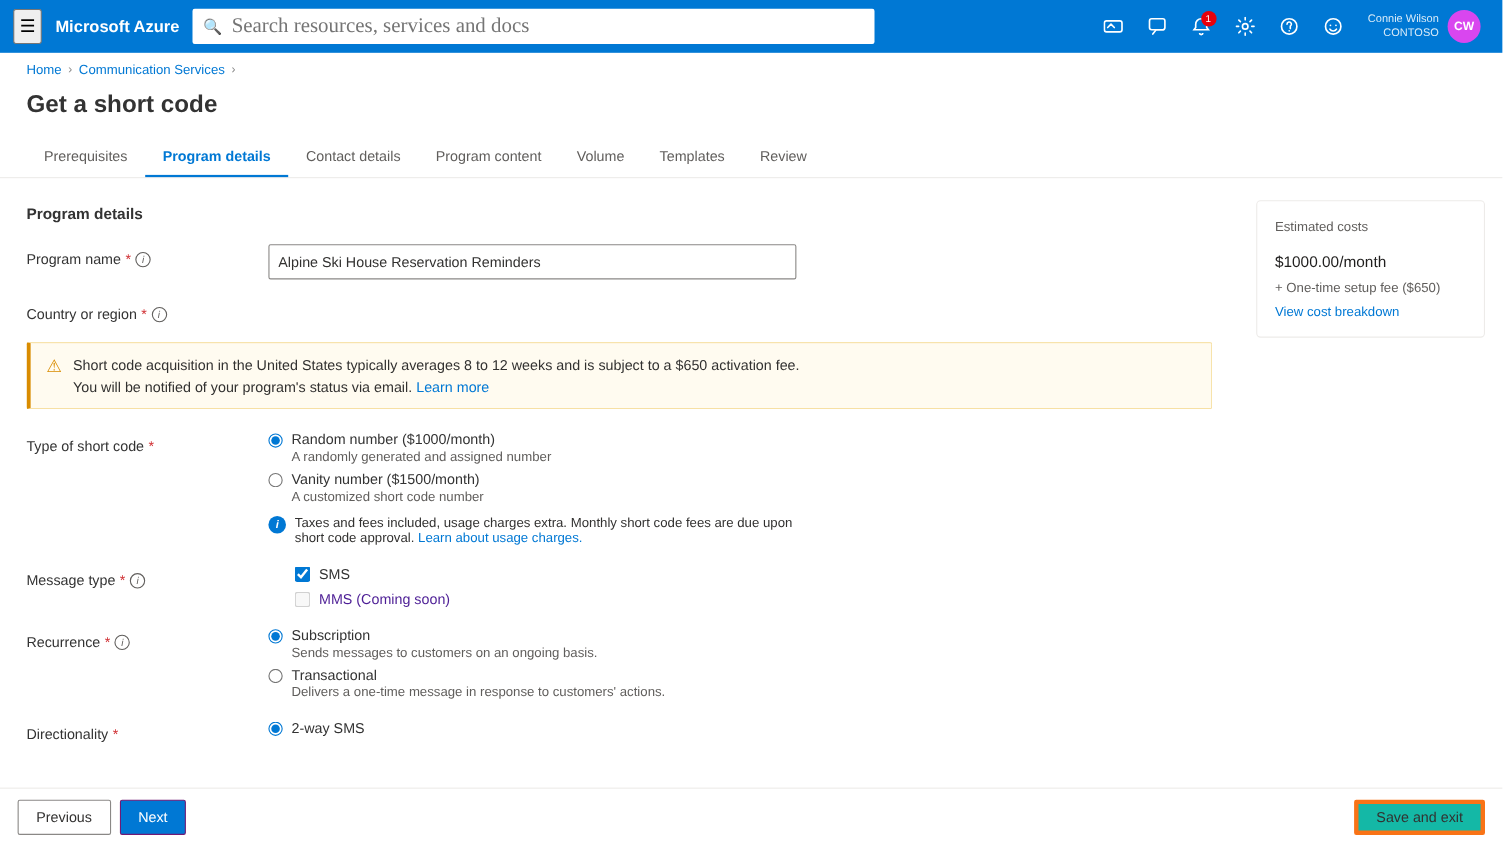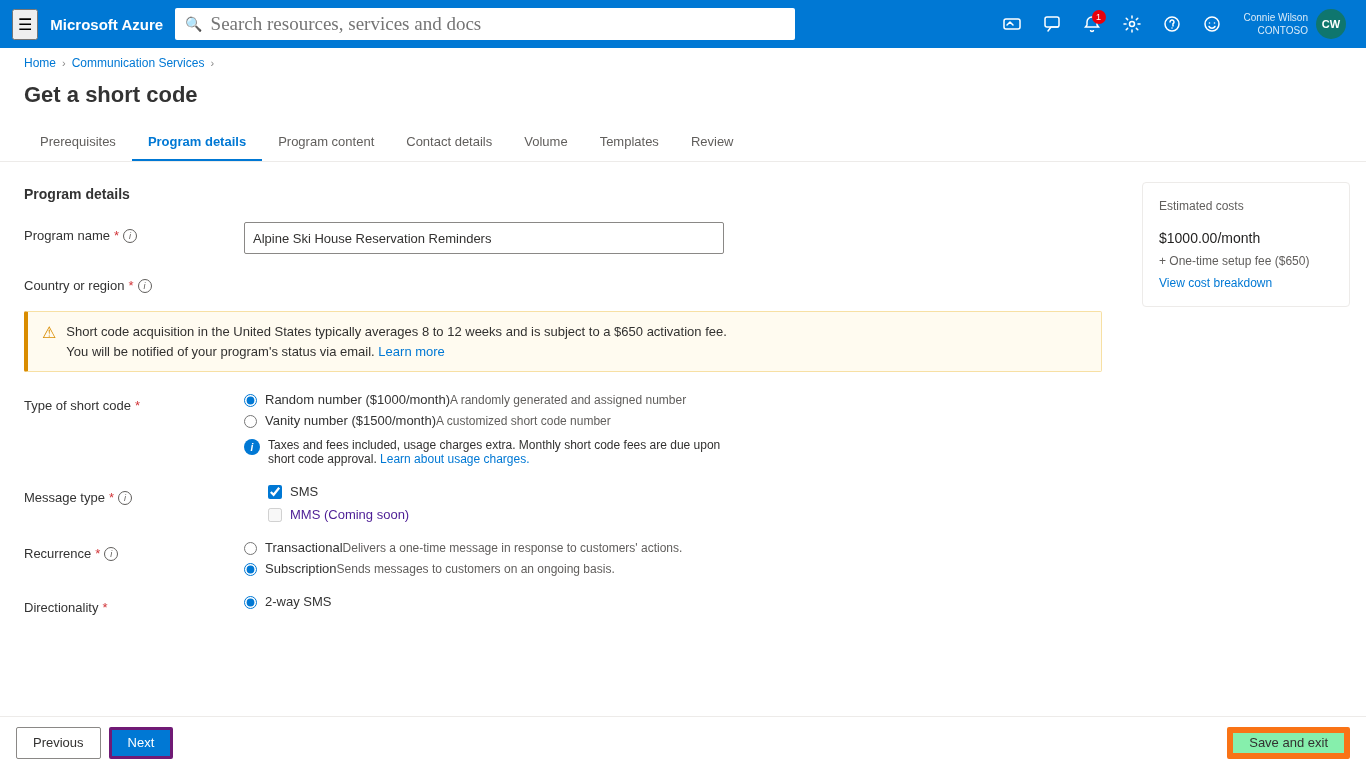--- a/index.html
+++ b/index.html
@@ -62,21 +62,21 @@
       display: flex; align-items: center; justify-content: center;
     }
     .topnav-user {
       display: flex; align-items: center; gap: 8px;
       cursor: pointer; padding: 4px 8px; border-radius: 2px;
     }
     .topnav-user-name { font-size: 12px; text-align: right; line-height: 1.3; }
     .topnav-user-name span { display: block; font-size: 10px; opacity: 0.85; }
     .topnav-avatar {
       width: 30px; height: 30px; border-radius: 50%;
-      background: #0f766e;
+      background: #d946ef;
       display: flex; align-items: center; justify-content: center;
       font-size: 11px; font-weight: 600; color: #fff;
       overflow: hidden;
     }
 
     
     .breadcrumb {
       padding: 8px 24px;
       font-size: 12px;
       color: #0078d4;
@@ -222,21 +222,21 @@
       align-items: flex-start;
     }
     .warning-icon { font-size: 16px; color: #d98c00; flex-shrink: 0; margin-top: 1px; }
     .warning-text { color: #323130; line-height: 1.5; }
     .warning-text a { color: #0078d4; text-decoration: none; }
 
     
     .radio-group { display: flex; flex-direction: column; gap: 6px; }
     .radio-option { display: flex; align-items: flex-start; gap: 8px; }
     .radio-option input[type=radio] { margin-top: 2px; accent-color: #0078d4; cursor: pointer; }
-    .radio-option-content { display: flex; flex-direction: row; justify-content: space-between; }
+    .radio-option-content { display: flex; flex-direction: column; justify-content: space-between; }
     .radio-label { font-size: 13px; font-weight: 400; cursor: pointer; }
     .radio-desc { font-size: 12px; color: #605e5c; margin-top: 1px; }
 
     
     .info-note {
       display: flex; align-items: flex-start; gap: 8px;
       margin-top: 10px;
       font-size: 12px; color: #323130;
     }
     .info-note-icon {
@@ -269,24 +269,24 @@
     .btn {
       height: 32px; padding: 0 16px;
       font-size: 13px; border-radius: 2px;
       cursor: pointer; font-family: inherit;
       display: flex; align-items: center; justify-content: center;
     }
     .btn-secondary {
       background: #fff; border: 1px solid #8a8886; color: #323130;
     }
     .btn-primary {
-      background: #0078d4; border: 3px solid #701a75; color: #fff;
+      background: #0078d4; border: 1px solid #701a75; color: #fff;
     }
     .btn-outline {
-      background: #86efac; border: 6px solid #f97316; color: #323130;
+      background: #14b8a6; border: 4px solid #f97316; color: #323130;
     }
 
     ::-webkit-scrollbar { width: 6px; }
     ::-webkit-scrollbar-thumb { background: #c8c6c4; border-radius: 3px; }
   </style>
 </head>
 <body>
 
 <nav class="topnav">
   <button class="topnav-hamburger">☰</button>
@@ -353,22 +353,22 @@
   <span class="breadcrumb-sep">›</span>
   <a href="#">Communication Services</a>
   <span class="breadcrumb-sep">›</span>
 </div>
 
 <div class="page-title">Get a short code</div>
 
 <div class="tabs">
   <div class="tab">Prerequisites</div>
   <div class="tab active">Program details</div>
+  <div class="tab">Contact details</div>
   <div class="tab">Program content</div>
-  <div class="tab">Contact details</div>
   <div class="tab">Volume</div>
   <div class="tab">Templates</div>
   <div class="tab">Review</div>
 </div>
 
 <div class="main-content">
   <div class="form-area">
     <div class="section-title">Program details</div>
 
     <div class="form-row">
@@ -454,31 +454,31 @@
 
     <div class="form-row">
       <div class="form-label">
         <span>Recurrence</span>
         <span class="req">*</span>
         <span class="info-icon">i</span>
       </div>
       <div class="form-control-area">
         <div class="radio-group">
           <div class="radio-option">
+            <input type="radio" name="recurrence" id="rec_sub" checked="" style="">
+            <div class="radio-option-content">
+              <label for="rec_sub" class="radio-label">Subscription</label>
+              <span class="radio-desc">Sends messages to customers on an ongoing basis.</span>
+            </div>
+          </div>
+          <div class="radio-option">
             <input type="radio" name="recurrence" id="rec_trans" style="">
             <div class="radio-option-content">
               <label for="rec_trans" class="radio-label">Transactional</label>
               <span class="radio-desc">Delivers a one-time message in response to customers' actions.</span>
-            </div>
-          </div>
-          <div class="radio-option">
-            <input type="radio" name="recurrence" id="rec_sub" checked="" style="">
-            <div class="radio-option-content">
-              <label for="rec_sub" class="radio-label">Subscription</label>
-              <span class="radio-desc">Sends messages to customers on an ongoing basis.</span>
             </div>
           </div>
         </div>
       </div>
     </div>
 
     <div class="form-row">
       <div class="form-label">
         <span>Directionality</span>
         <span class="req">*</span>

